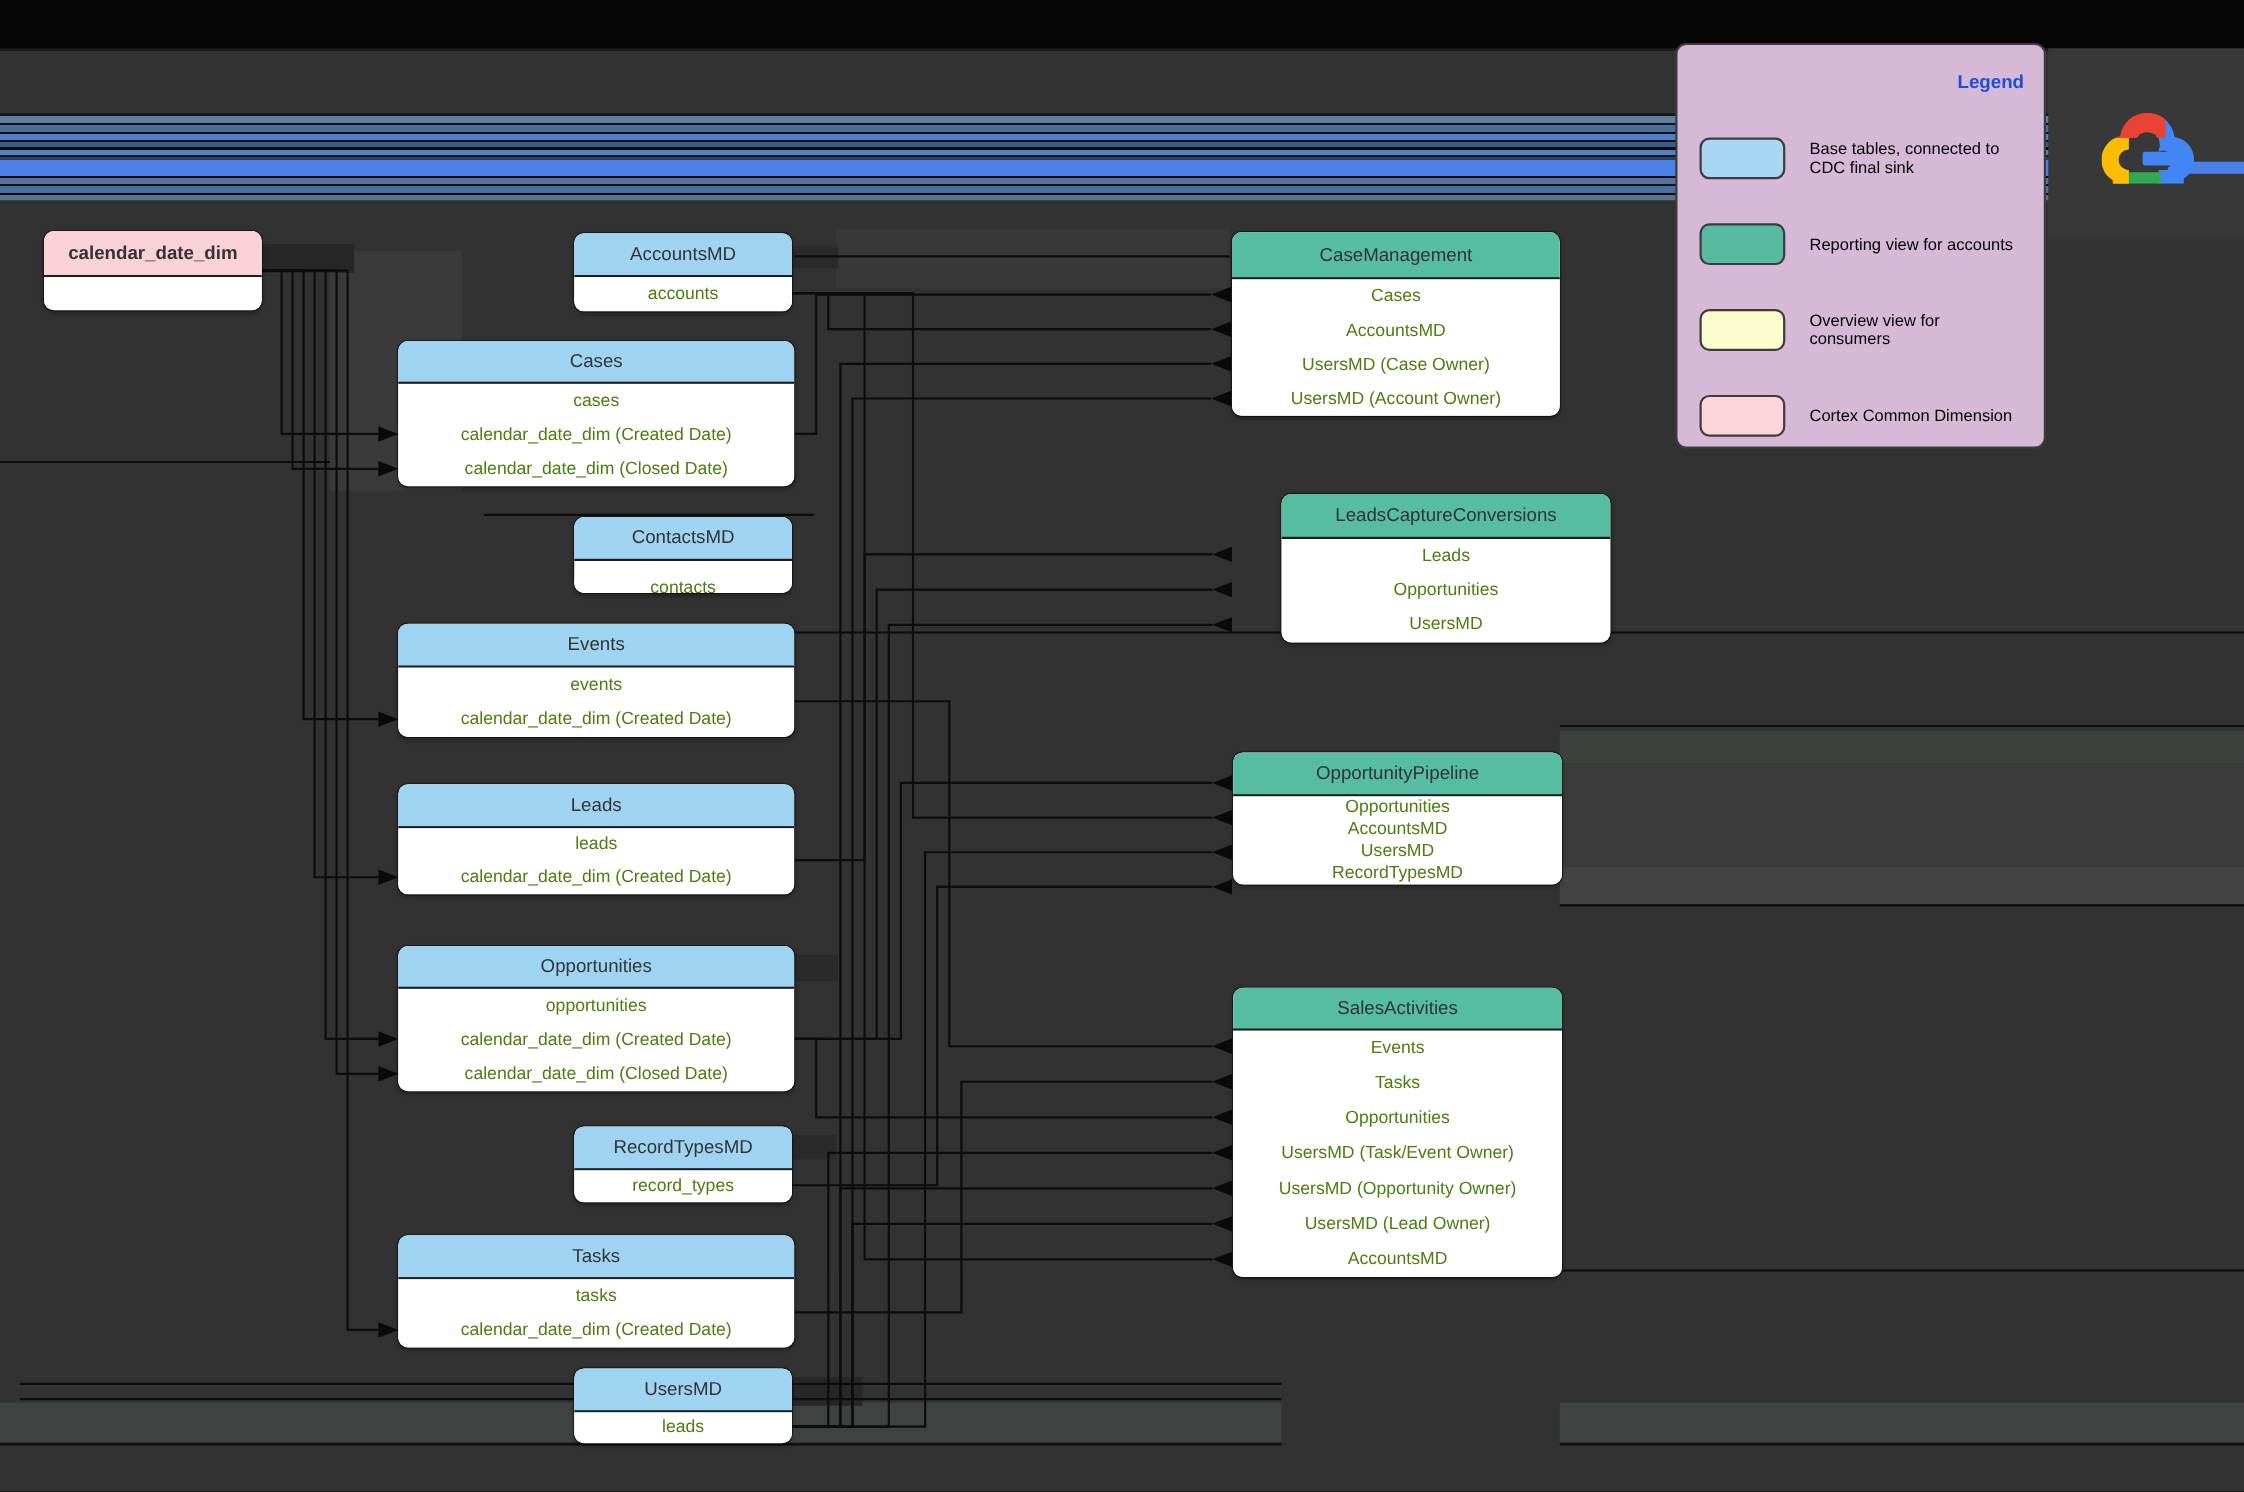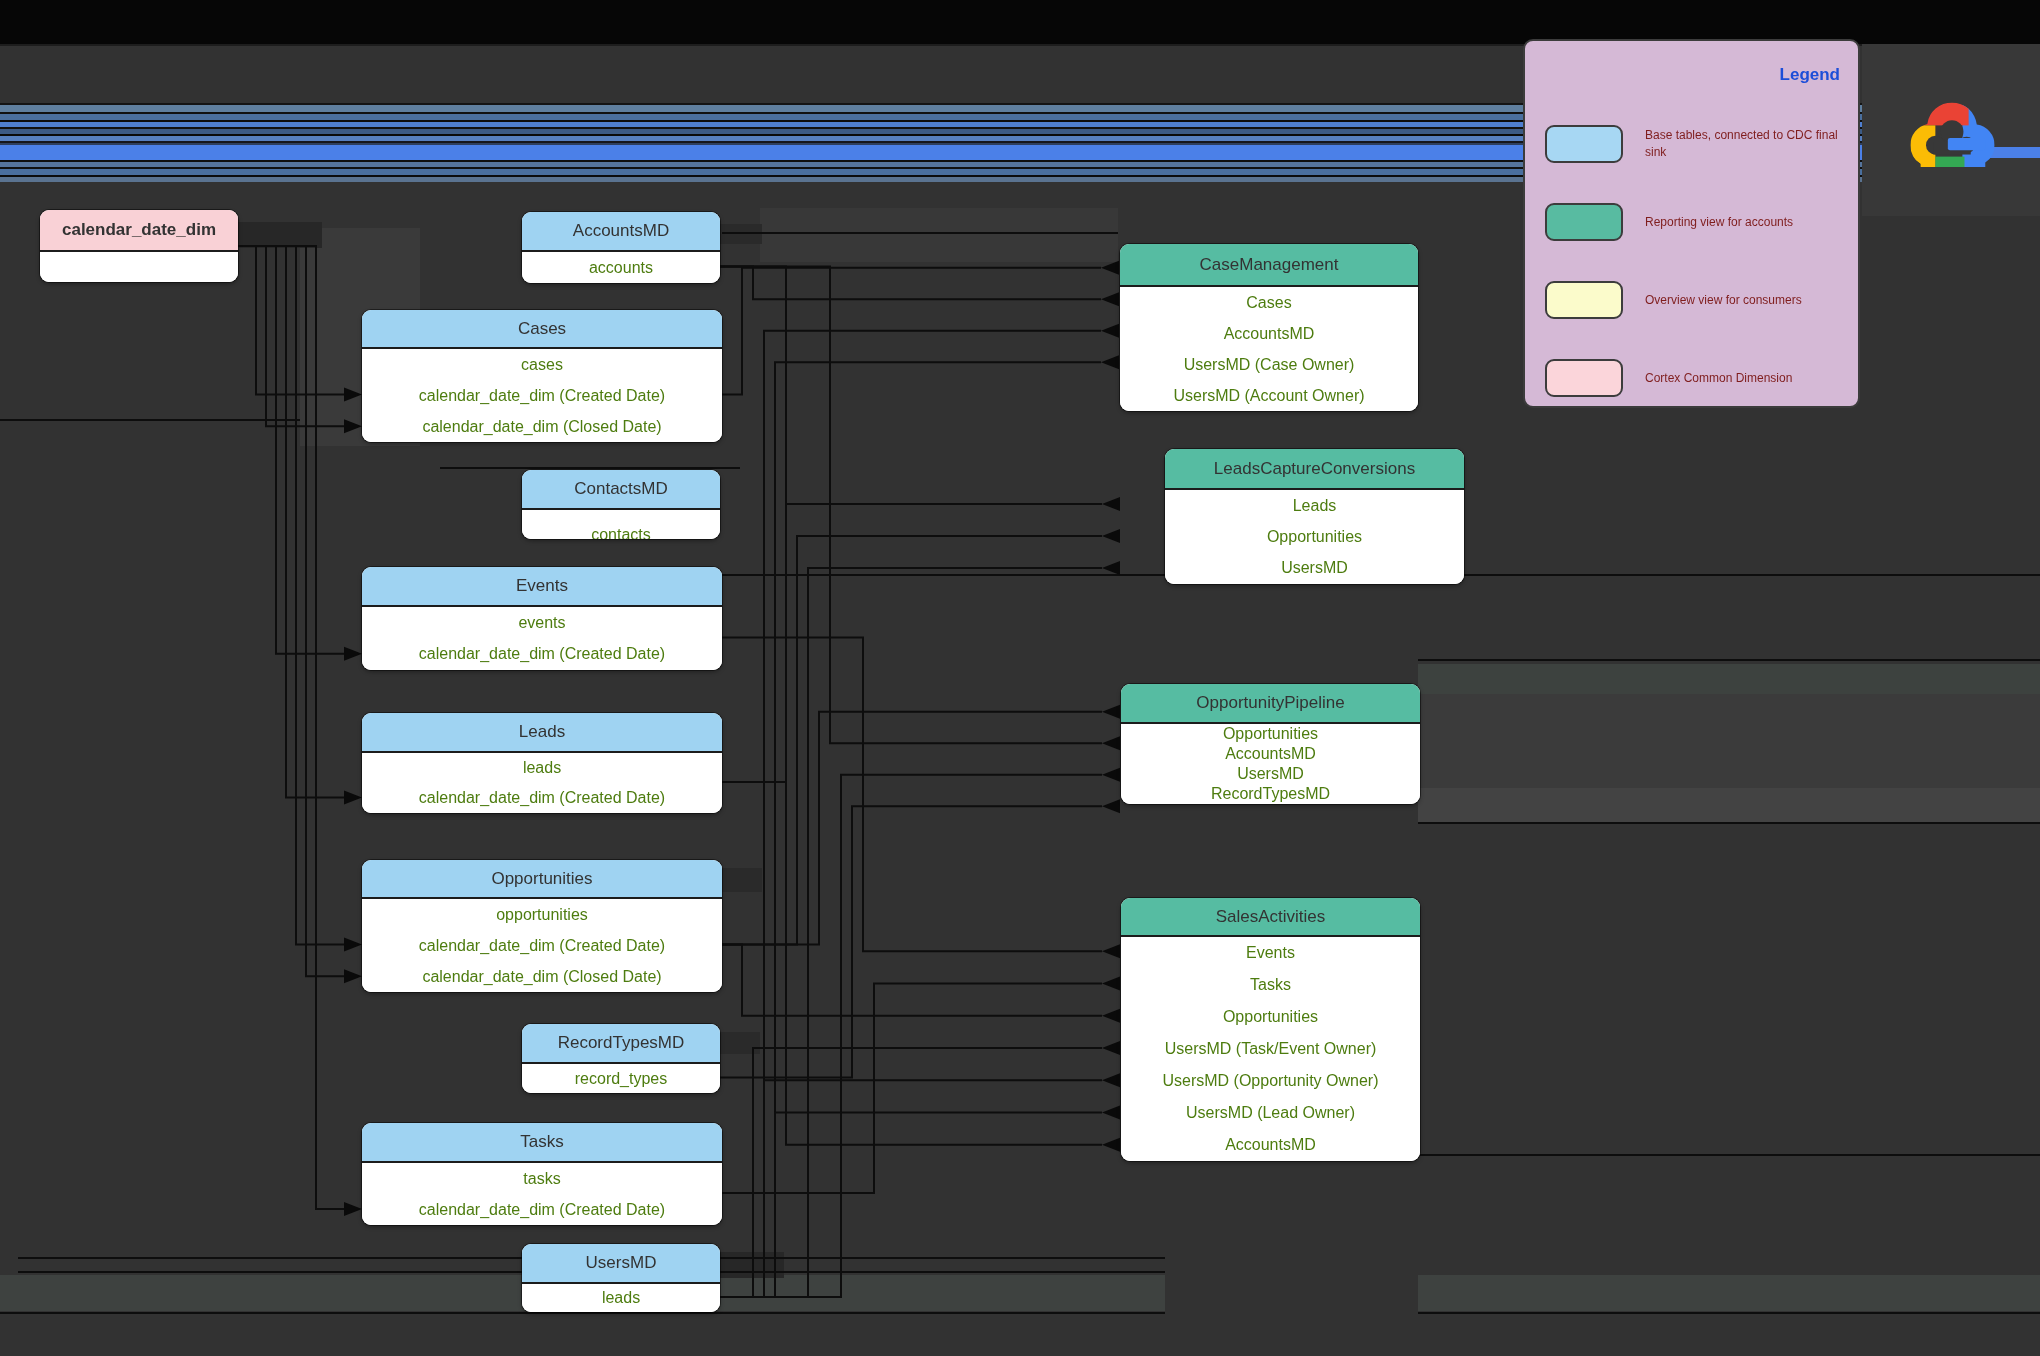--- a/index.html
+++ b/index.html
@@ -27,21 +27,21 @@
                font-size:17px;color:#333;border-bottom:2px solid #1c1c1c;}
   .entity .row{flex:1 1 0;display:flex;align-items:center;justify-content:center;
                font-size:16px;color:#4d7c0f;background:#fff;}
   
   .legend{position:absolute;left:1523px;top:39px;width:337px;height:369px;background:#d5b9d6;
           border:2px solid #3c3c3c;border-radius:10px;box-sizing:border-box;padding:24px 18px 0 20px;}
   .legend-title{text-align:right;padding-left:96px;font-weight:bold;font-size:17px;color:#1d4ed8;margin-bottom:40px;}
   .legend-item{display:flex;align-items:center;margin-bottom:40px;}
   .legend-swatch{flex:0 0 auto;width:78px;height:38px;border:2px solid #3c3c3c;border-radius:9px;
                  box-sizing:border-box;margin-right:22px;}
-  .legend-label{font-size:12px;line-height:17px;color:#7f1d1d;}
+  .legend-label{font-size:15px;line-height:17px;color:#000000;}
 </style>
 </head>
 <body>
 
 <div class="canvas">
 
   <div class="topbar"></div>
   <div class="stripeband"></div>
   <div class="topright"></div>
   <div class="bluestub"></div>
@@ -164,21 +164,21 @@
       </div>
       <div class="entity" style="left: 362px; top: 1123px; width: 360px; height: 102px;">
         <div class="hdr" style="height: 38px; background: rgb(159, 211, 242);">Tasks</div>
         <div class="row">tasks</div>
         <div class="row">calendar_date_dim (Created Date)</div>
       </div>
       <div class="entity" style="left: 522px; top: 1244px; width: 198px; height: 68px;">
         <div class="hdr" style="height: 38px; background: rgb(159, 211, 242);">UsersMD</div>
         <div class="row">leads</div>
       </div>
-      <div class="entity" style="left: 1120px; top: 211px; width: 298px; height: 167px; margin-top: 33px;">
+      <div class="entity" style="left: 1120px; top: 211px; width: 298px; height: 167px;">
         <div class="hdr" style="height: 41px; background: rgb(86, 188, 162);">CaseManagement</div>
         <div class="row">Cases</div>
         <div class="row">AccountsMD</div>
         <div class="row">UsersMD (Case Owner)</div>
         <div class="row">UsersMD (Account Owner)</div>
       </div>
       <div class="entity" style="left: 1165px; top: 449px; width: 299px; height: 135px;">
         <div class="hdr" style="height: 39px; background: rgb(86, 188, 162);">LeadsCaptureConversions</div>
         <div class="row">Leads</div>
         <div class="row">Opportunities</div>

